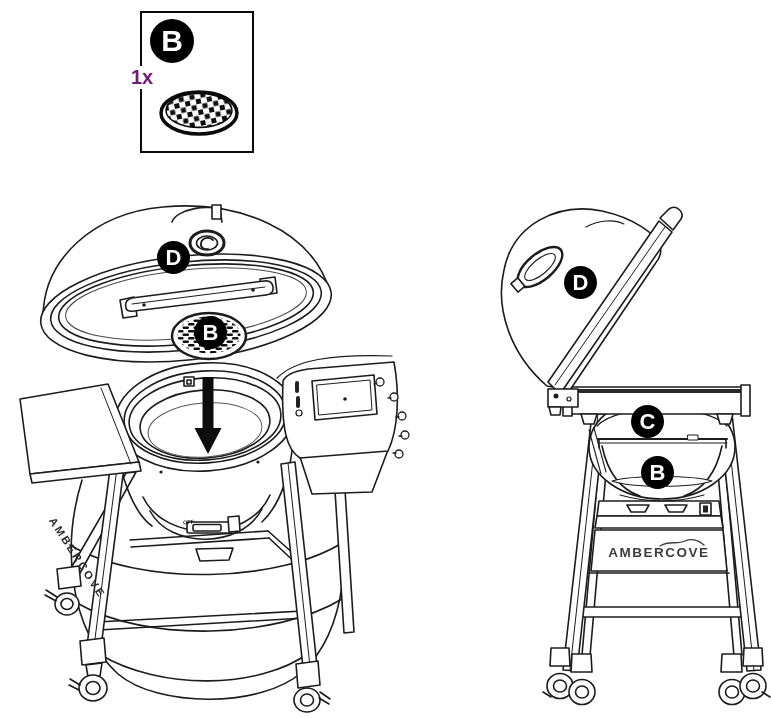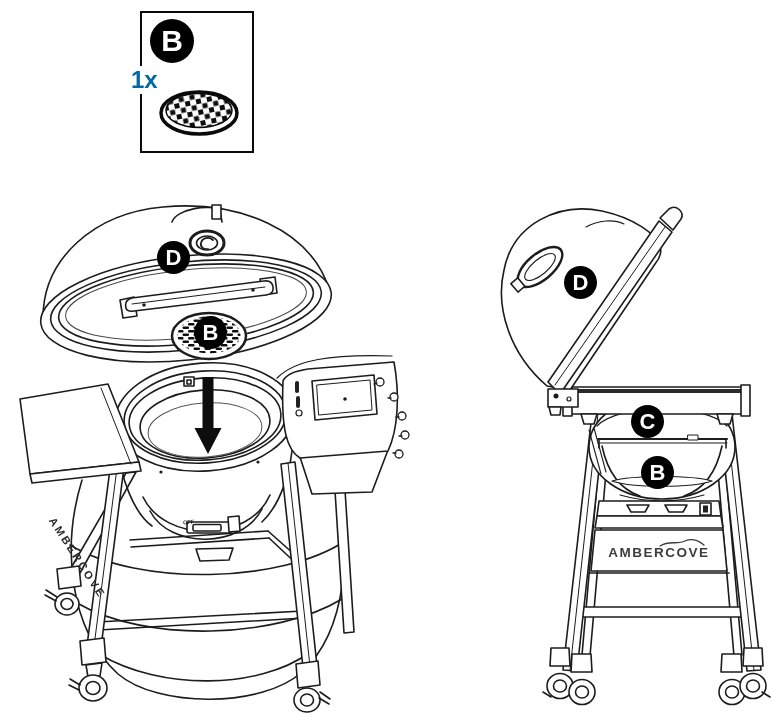--- a/index.html
+++ b/index.html
@@ -3,21 +3,21 @@
 <meta charset="utf-8">
 <style>
   html,body{margin:0;padding:0;background:#fff;}
   .canvas{position:relative;width:771px;height:718px;background:#ffffff;overflow:hidden;
           font-family:"Liberation Sans",sans-serif;}
   .art{position:absolute;left:0;top:0;}
   .badge{position:absolute;background:#000;color:#fff;border-radius:50%;
          display:flex;align-items:center;justify-content:center;font-weight:700;line-height:1;}
   .badge.lg{width:44px;height:44px;font-size:30px;}
   .badge.sm{width:33px;height:33px;font-size:22px;}
-  .qty{position:absolute;left:128px;top:66px;font-size:24px;font-weight:600;color:#0369a1;
+  .qty{position:absolute;left:128px;top:66px;font-size:20px;font-weight:600;color:#701a75;
        background:#fff;padding:0 3px;}
   .brand{position:absolute;left:597px;top:545px;width:124px;text-align:center;
          font-size:13.5px;font-weight:700;letter-spacing:1.5px;color:#3d3d3d;}
   .brand .swoosh{position:absolute;top:-7px;left:62px;}
   .drum-brand{position:absolute;left:57px;top:515px;font-size:11px;font-weight:700;
               letter-spacing:2.5px;color:#2a2a2a;transform:rotate(57deg);transform-origin:0 0;white-space:nowrap;}
   .off{position:absolute;left:183px;top:519px;font-size:5.5px;font-weight:700;color:#111;
        transform:rotate(-6deg);}
 </style>
 </head>

